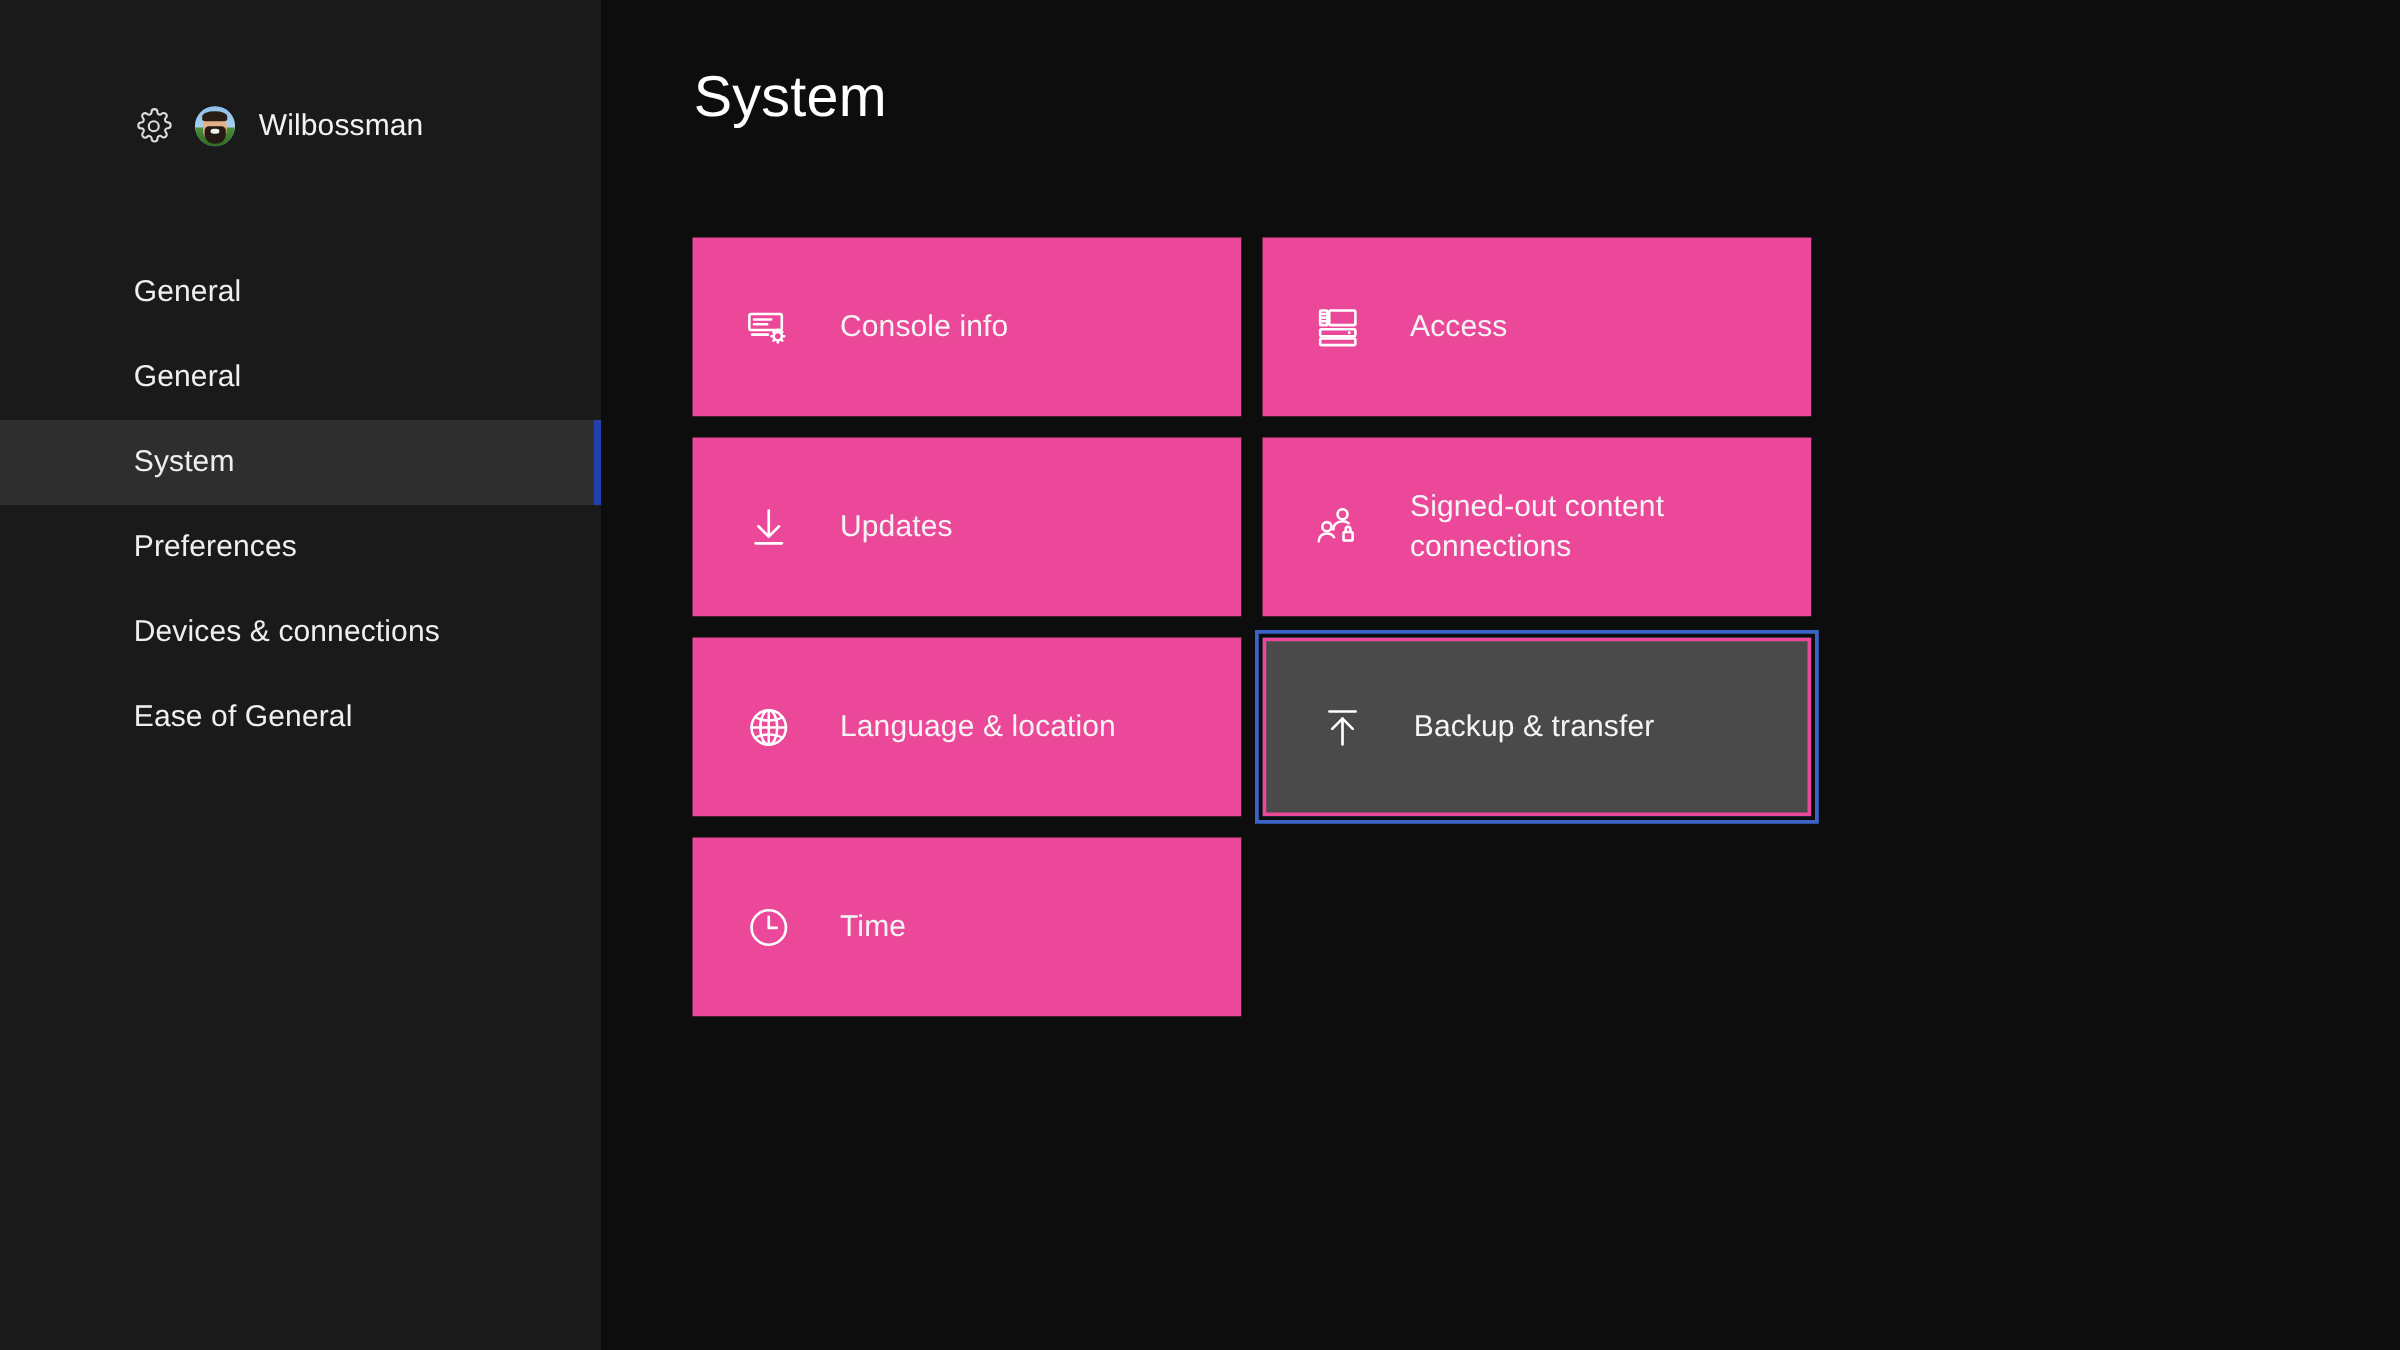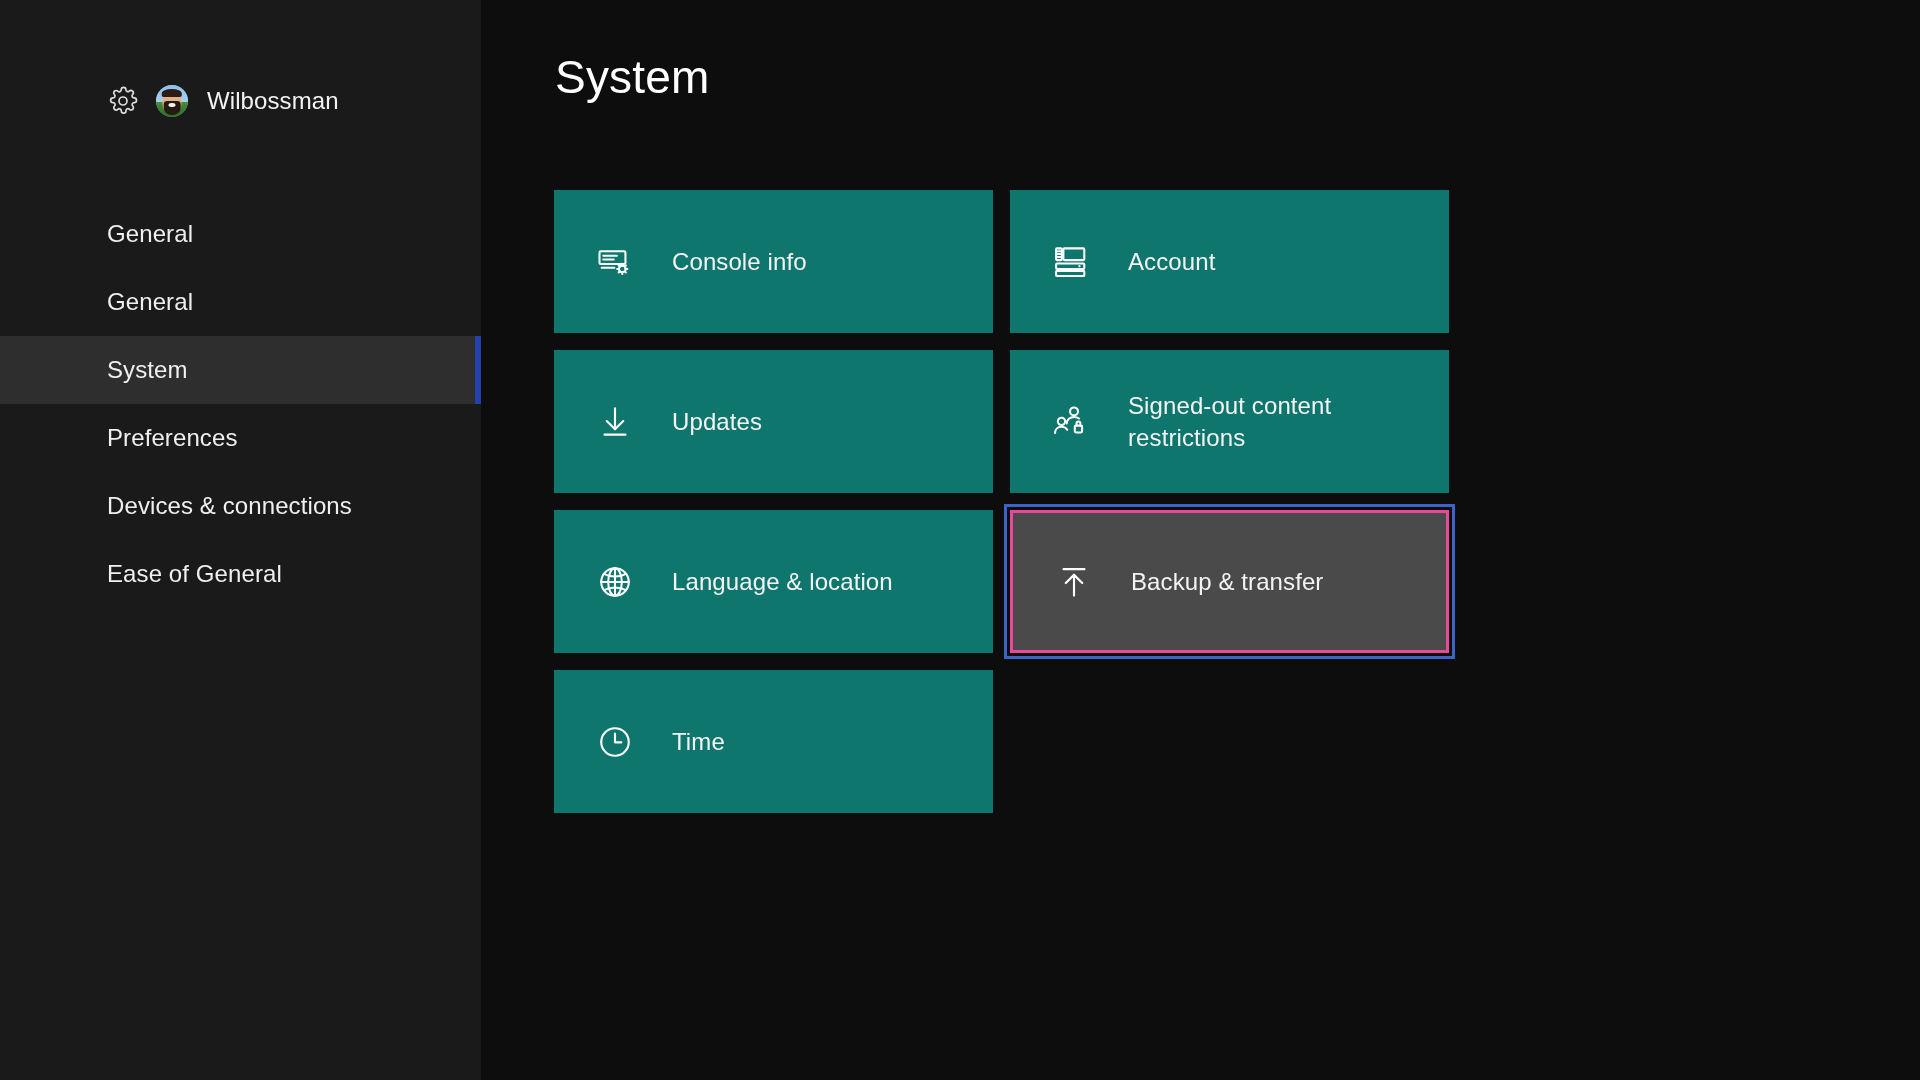--- a/index.html
+++ b/index.html
@@ -165,21 +165,21 @@
   }
   .tile-row {
     display: flex;
     gap: 17px;
     margin-bottom: 17px;
   }
   .tile {
     position: relative;
     width: 439px;
     height: 143px;
-    background: #0f766e;
+    background: #ec4899;
     box-sizing: border-box;
     display: flex;
     align-items: center;
     flex: 0 0 439px;
   }
   .tile.empty {
     background: transparent;
   }
   .tile .tile-icon {
     margin-left: 42px;
@@ -287,21 +287,21 @@
               <rect x="2.6" y="3.4" width="3.6" height="7.4" rx="0.5"></rect>
               <line x1="3.6" y1="5.2" x2="5.2" y2="5.2"></line>
               <line x1="3.6" y1="7.0" x2="5.2" y2="7.0"></line>
               <line x1="3.6" y1="8.8" x2="5.2" y2="8.8"></line>
               <rect x="7.2" y="3.4" width="13.2" height="7.4" rx="0.7"></rect>
               <rect x="2.6" y="12.9" width="17.8" height="3.5" rx="0.6"></rect>
               <circle cx="17.3" cy="14.65" r="0.72" fill="#ffffff" stroke="none"></circle>
               <rect x="2.6" y="17.6" width="17.8" height="3.3" rx="0.6"></rect>
             </svg>
           </span>
-          <span class="tile-label">Account</span>
+          <span class="tile-label">Access</span>
         </div>
       </div>
 
       <div class="tile-row">
 
         <div class="tile">
           <span class="tile-icon">
             <svg width="38" height="38" viewBox="0 0 24 24" fill="none" stroke="#ffffff" stroke-width="1.35" stroke-linecap="round" stroke-linejoin="round">
               <line x1="12" y1="3.4" x2="12" y2="16.4"></line>
               <polyline points="6.8,11.4 12,16.6 17.2,11.4"></polyline>
@@ -315,21 +315,21 @@
           <span class="tile-icon">
             <svg width="38" height="38" viewBox="0 0 24 24" fill="none" stroke="#ffffff" stroke-width="1.3" stroke-linecap="round" stroke-linejoin="round">
               <circle cx="13.9" cy="5.3" r="2.5"></circle>
               <path d="M9.3 13.0c0-2.6 2.1-4.2 4.6-4.2 1.2 0 2.3.35 3.1 1.0"></path>
               <circle cx="6.0" cy="11.6" r="2.3"></circle>
               <path d="M1.9 19.0c0-2.5 1.9-4.0 4.1-4.0 1.5 0 2.9.7 3.6 1.9"></path>
               <rect x="14.4" y="14.3" width="4.6" height="4.3" rx="0.7"></rect>
               <path d="M15.5 14.3v-1.4a1.2 1.2 0 0 1 2.4 0v1.4"></path>
             </svg>
           </span>
-          <span class="tile-label">Signed-out content restrictions</span>
+          <span class="tile-label">Signed-out content connections</span>
         </div>
       </div>
 
       <div class="tile-row">
 
         <div class="tile">
           <span class="tile-icon">
             <svg width="38" height="38" viewBox="0 0 24 24" fill="none" stroke="#ffffff" stroke-width="1.3" stroke-linecap="round" stroke-linejoin="round">
               <circle cx="12" cy="12" r="8.7"></circle>
               <line x1="3.3" y1="12" x2="20.7" y2="12"></line>

